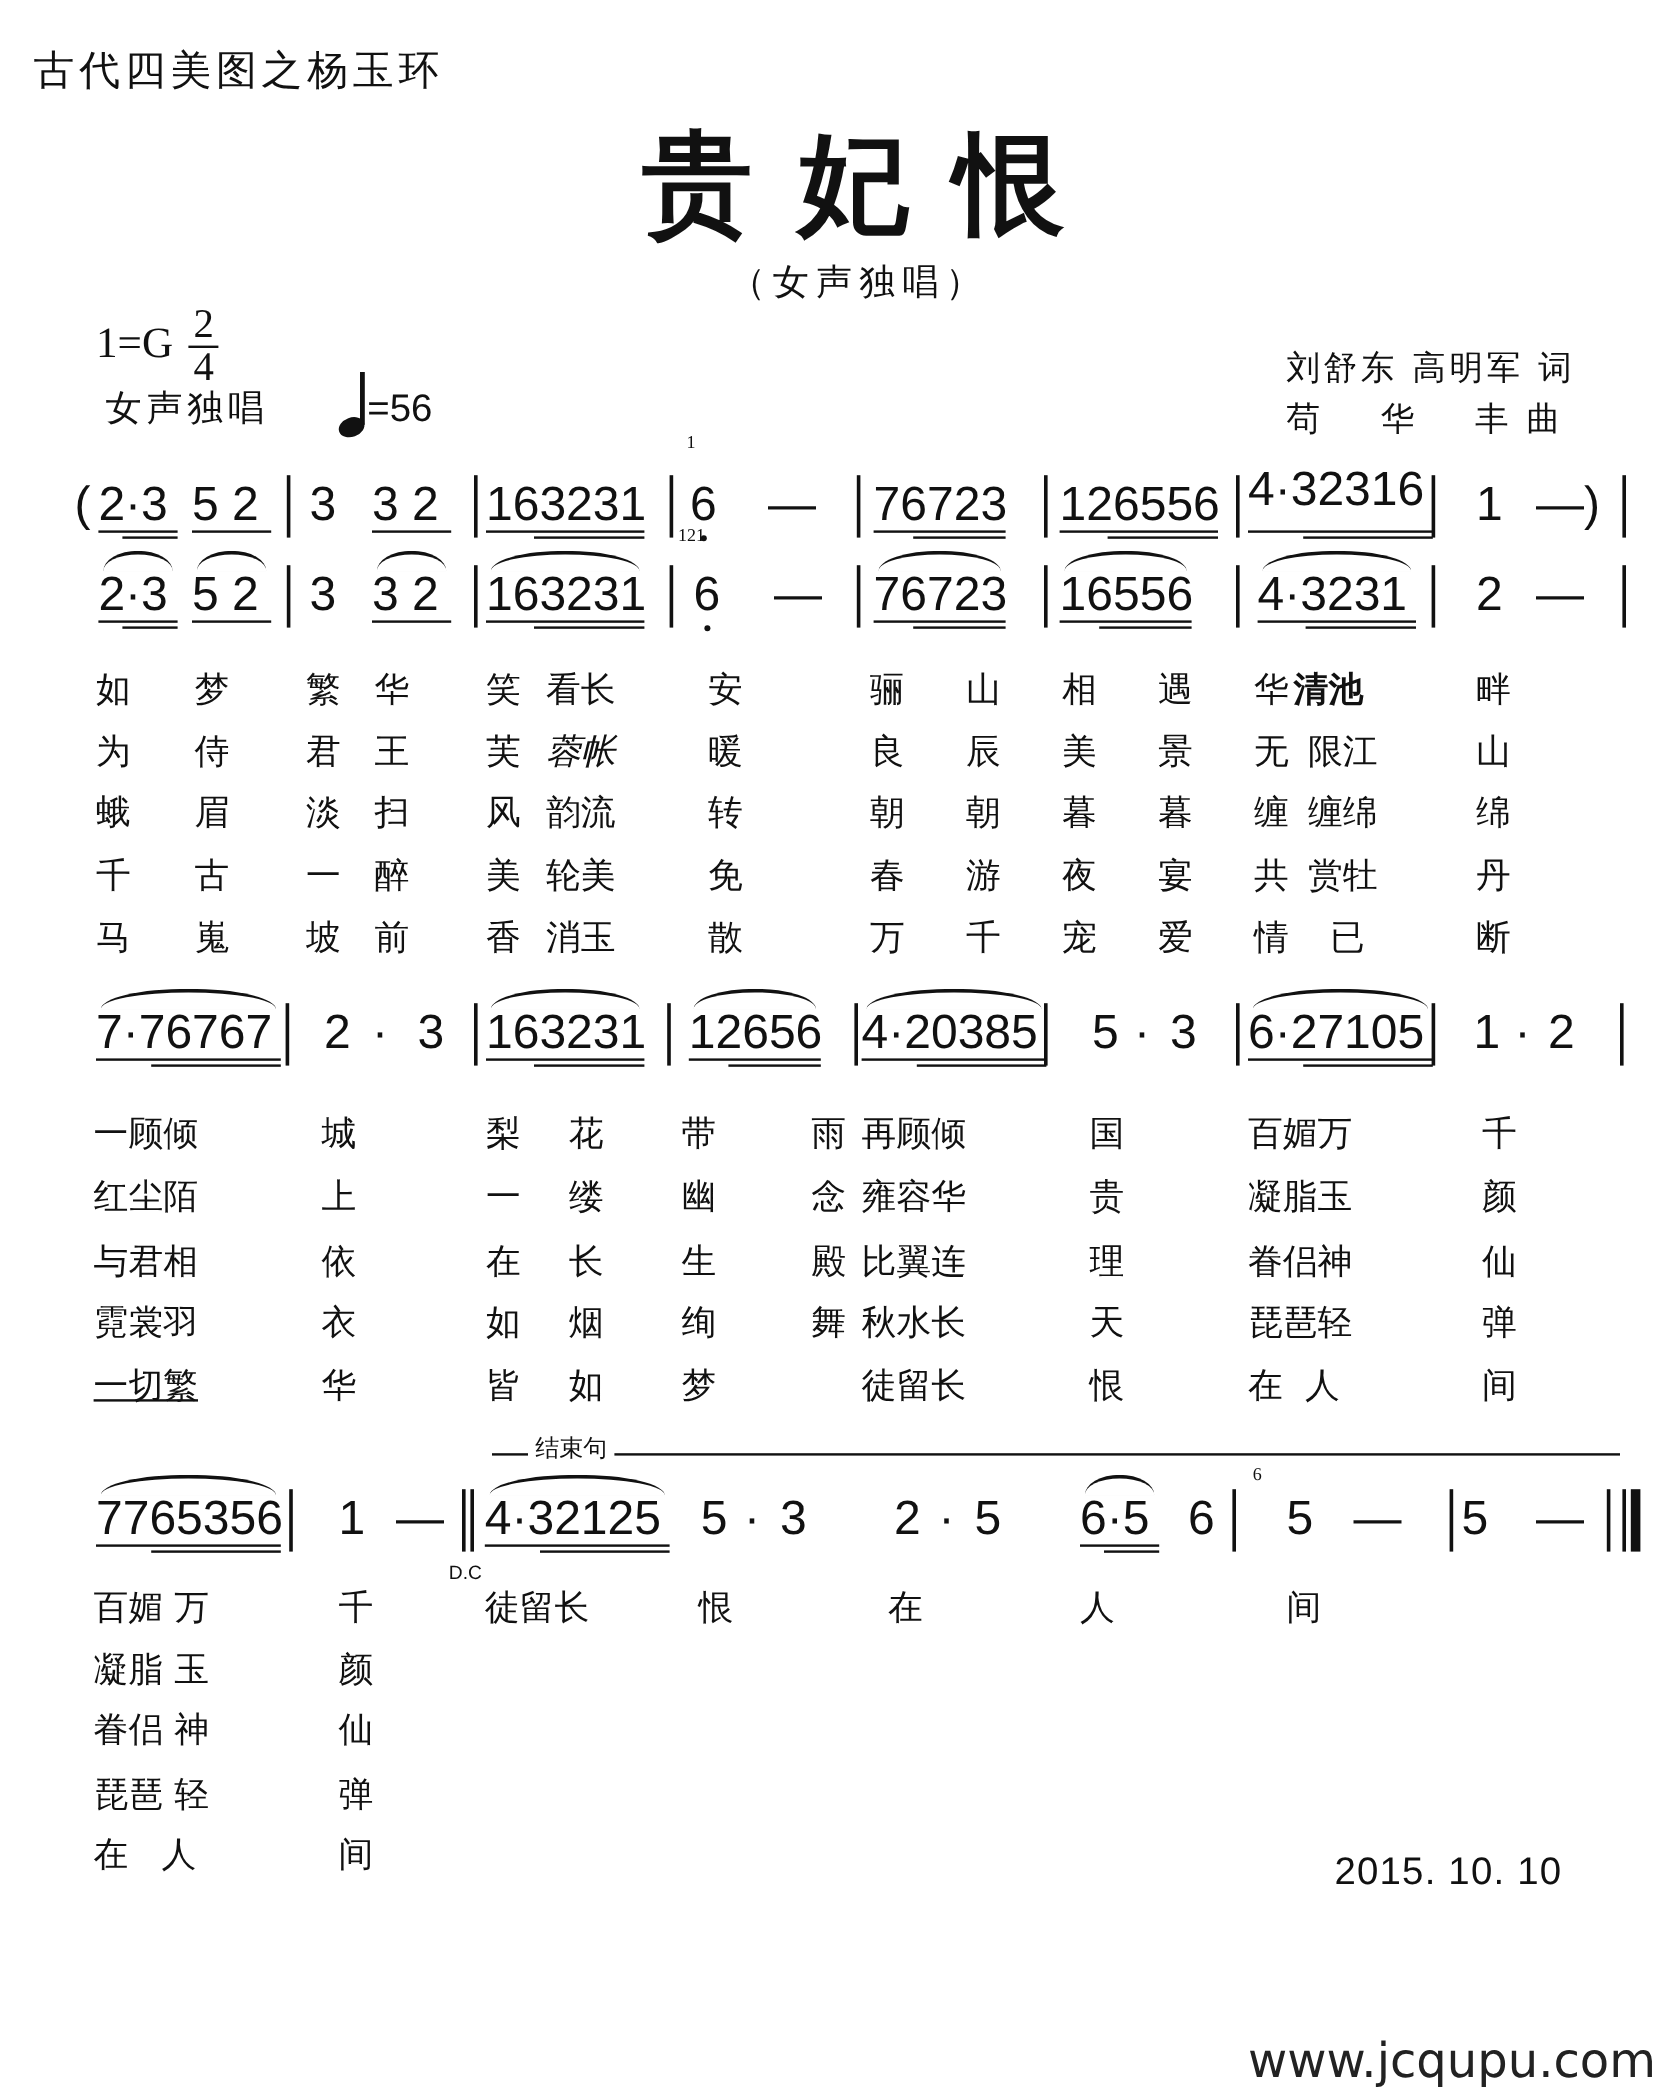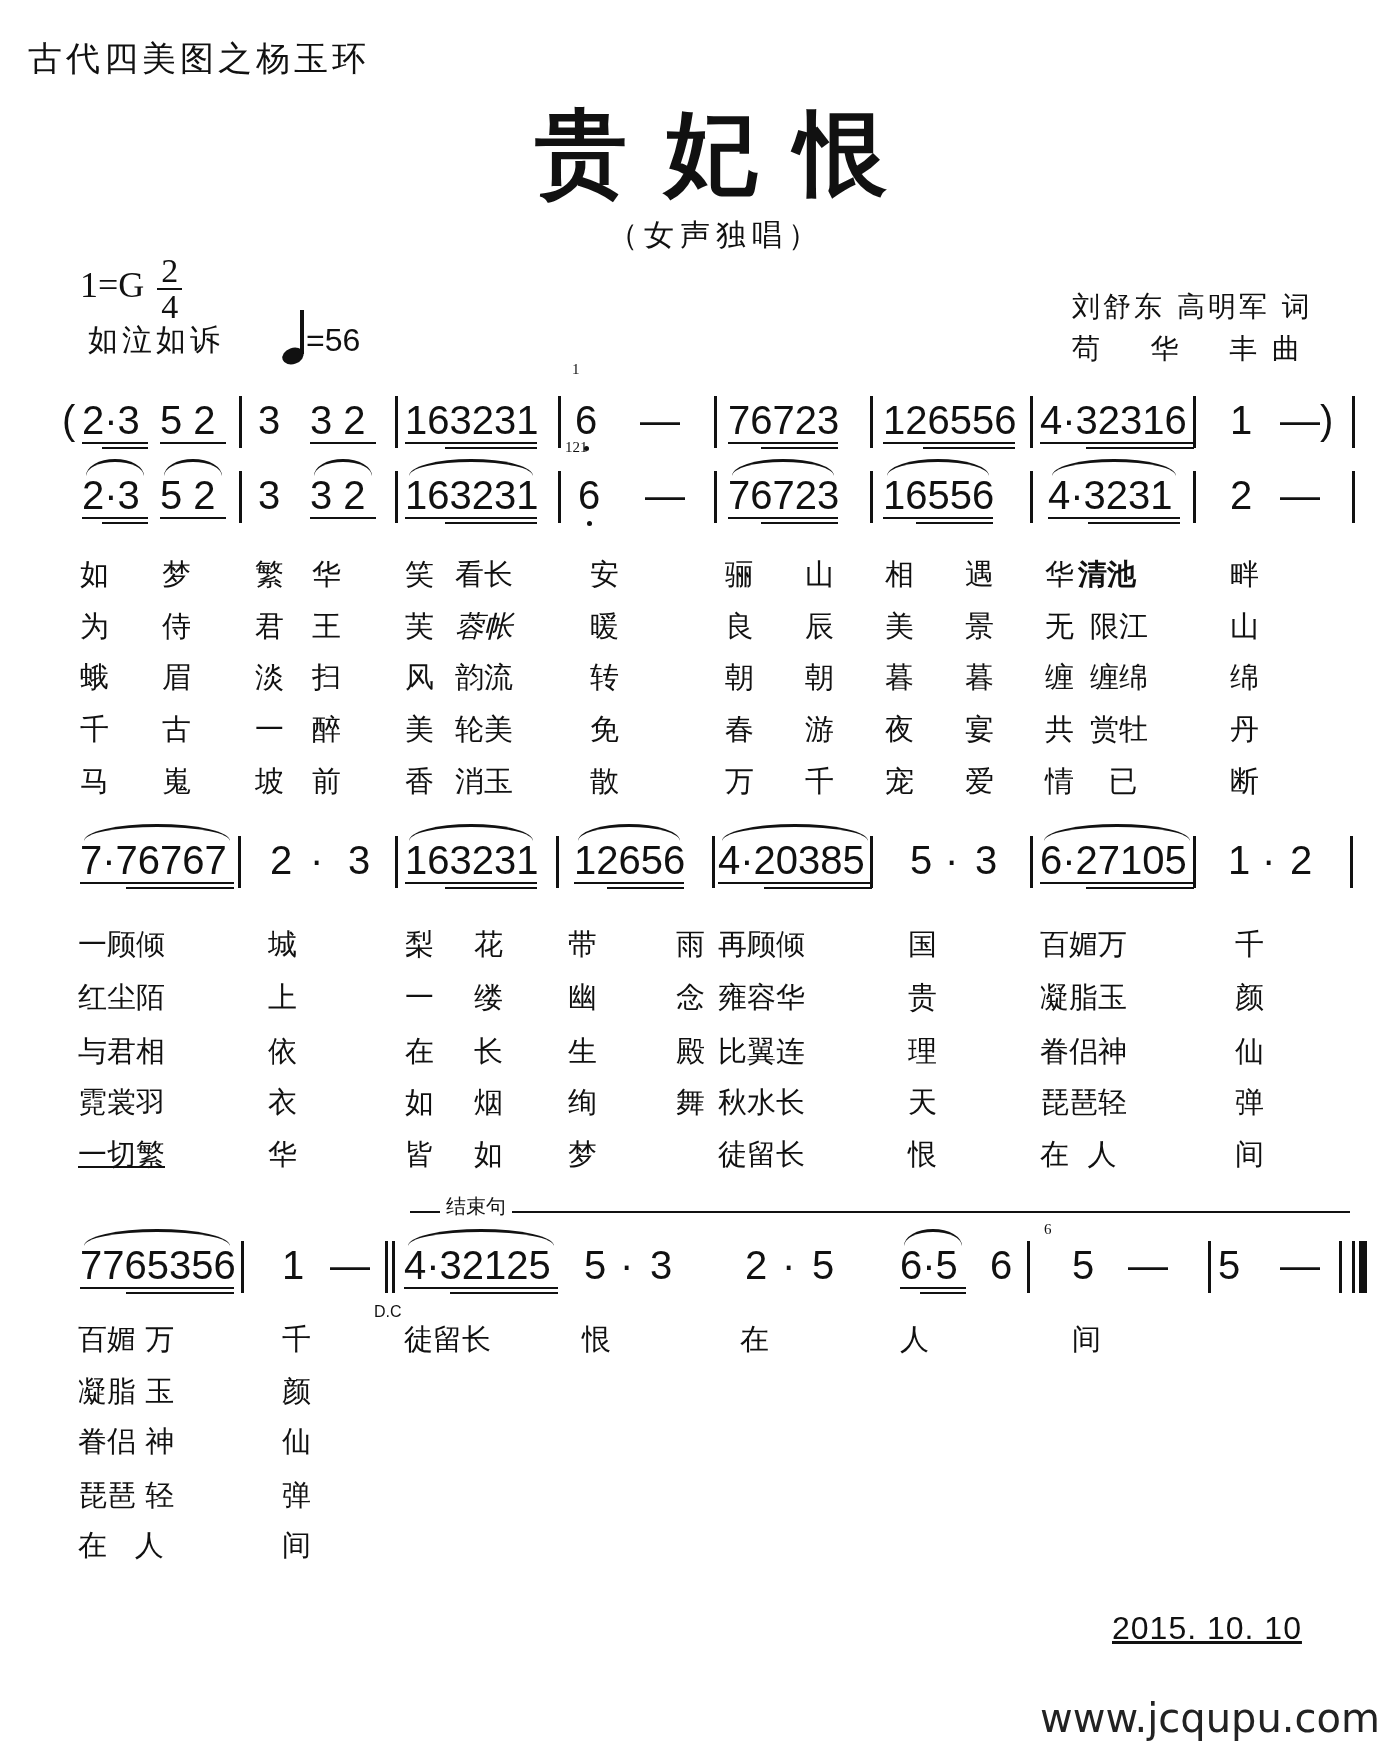--- a/index.html
+++ b/index.html
@@ -34,21 +34,21 @@
 <div class="abs subtitle" style="left:608px;top:215px;">（女声独唱）</div>
 
 <div class="abs key" style="left:80px;top:254px;">
   <span>1=G</span>
   <span class="frac">
     <span class="num">2</span>
     <span>4</span>
   </span>
 </div>
 
-<div class="abs tempo" style="left:88px;top:320px;">如泣如诉</div>
+<div class="abs tempo" style="left:88px;top:320px;">女声独唱</div>
 <div class="abs" style="left:278px;top:308px;width:40px;height:60px;">
   <svg width="40" height="60" viewBox="0 0 40 60">
       <rect x="22" y="2" width="4" height="44" fill="#111"></rect>
       <ellipse cx="15" cy="48" rx="11" ry="8" fill="#111" transform="rotate(-20 15 48)"></ellipse>
     </svg>
 </div>
 <div class="abs" style="left:306px;top:322px;font-family:'Liberation Sans',sans-serif;font-size:32px;">=56</div>
 
 <div class="abs credit" style="left:1072px;top:288px;">刘舒东 高明军 词</div>
 <div class="abs credit" style="left:1072px;top:330px;">苟    华    丰 曲</div>
@@ -76,21 +76,21 @@
     <div class="ul" style="left: 444.6px; top: 447px; width: 92.4px;"></div>
     <div class="note" style="left: 575px; top: 400px; letter-spacing: 0px;">6</div>
     <div class="dot" style="left: 584px; top: 446px;"></div>
     <div class="note" style="left: 640px; top: 400px; letter-spacing: 0px;">—</div>
     <div class="note" style="left: 728px; top: 400px; letter-spacing: 0px;">76723</div>
     <div class="ul" style="left: 728px; top: 442px; width: 110px;"></div>
     <div class="ul" style="left: 761px; top: 447px; width: 77px;"></div>
     <div class="note" style="left: 883px; top: 400px; letter-spacing: 0px;">126556</div>
     <div class="ul" style="left: 883px; top: 442px; width: 132px;"></div>
     <div class="ul" style="left: 922.6px; top: 447px; width: 92.4px;"></div>
-    <div class="note" style="left: 1040px; top: 400px; letter-spacing: 0px;">4·32316</div>
+    <div class="note" style="left: 1040px; top: 388px; letter-spacing: 0px;">4·32316</div>
     <div class="ul" style="left: 1040px; top: 442px; width: 154px;"></div>
     <div class="ul" style="left: 1086.2px; top: 447px; width: 107.8px;"></div>
     <div class="note" style="left: 1230px; top: 400px; letter-spacing: 0px;">1</div>
     <div class="note" style="left: 1280px; top: 400px; letter-spacing: 0px;">—)</div>
     <div class="grace" style="left: 572px; top: 362px;">1</div>
     <div class="bar" style="left: 239px; top: 471px; height: 52px;"></div>
     <div class="bar" style="left: 395px; top: 471px; height: 52px;"></div>
     <div class="bar" style="left: 558px; top: 471px; height: 52px;"></div>
     <div class="bar" style="left: 714px; top: 471px; height: 52px;"></div>
     <div class="bar" style="left: 870px; top: 471px; height: 52px;"></div>
@@ -334,14 +334,14 @@
     <div class="lyric" style="left: 78px; top: 1526px;">在   人</div>
     <div class="lyric" style="left: 282px; top: 1526px;">间</div>
     <div class="lyric" style="left: 404px; top: 1320px;">徒留长</div>
     <div class="lyric" style="left: 582px; top: 1320px;">恨</div>
     <div class="lyric" style="left: 740px; top: 1320px;">在</div>
     <div class="lyric" style="left: 900px; top: 1320px;">人</div>
     <div class="lyric" style="left: 1072px; top: 1320px;">间</div>
   </div>
 <div id="lyrics"></div>
 
-<div class="abs date" style="left:1112px;top:1610px;text-decoration:underline;">2015. 10. 10</div>
+<div class="abs date" style="left:1112px;top:1541px;">2015. 10. 10</div>
 <div class="abs url" style="left:1040px;top:1695px;">www.jcqupu.com</div>
 
 </body></html>

